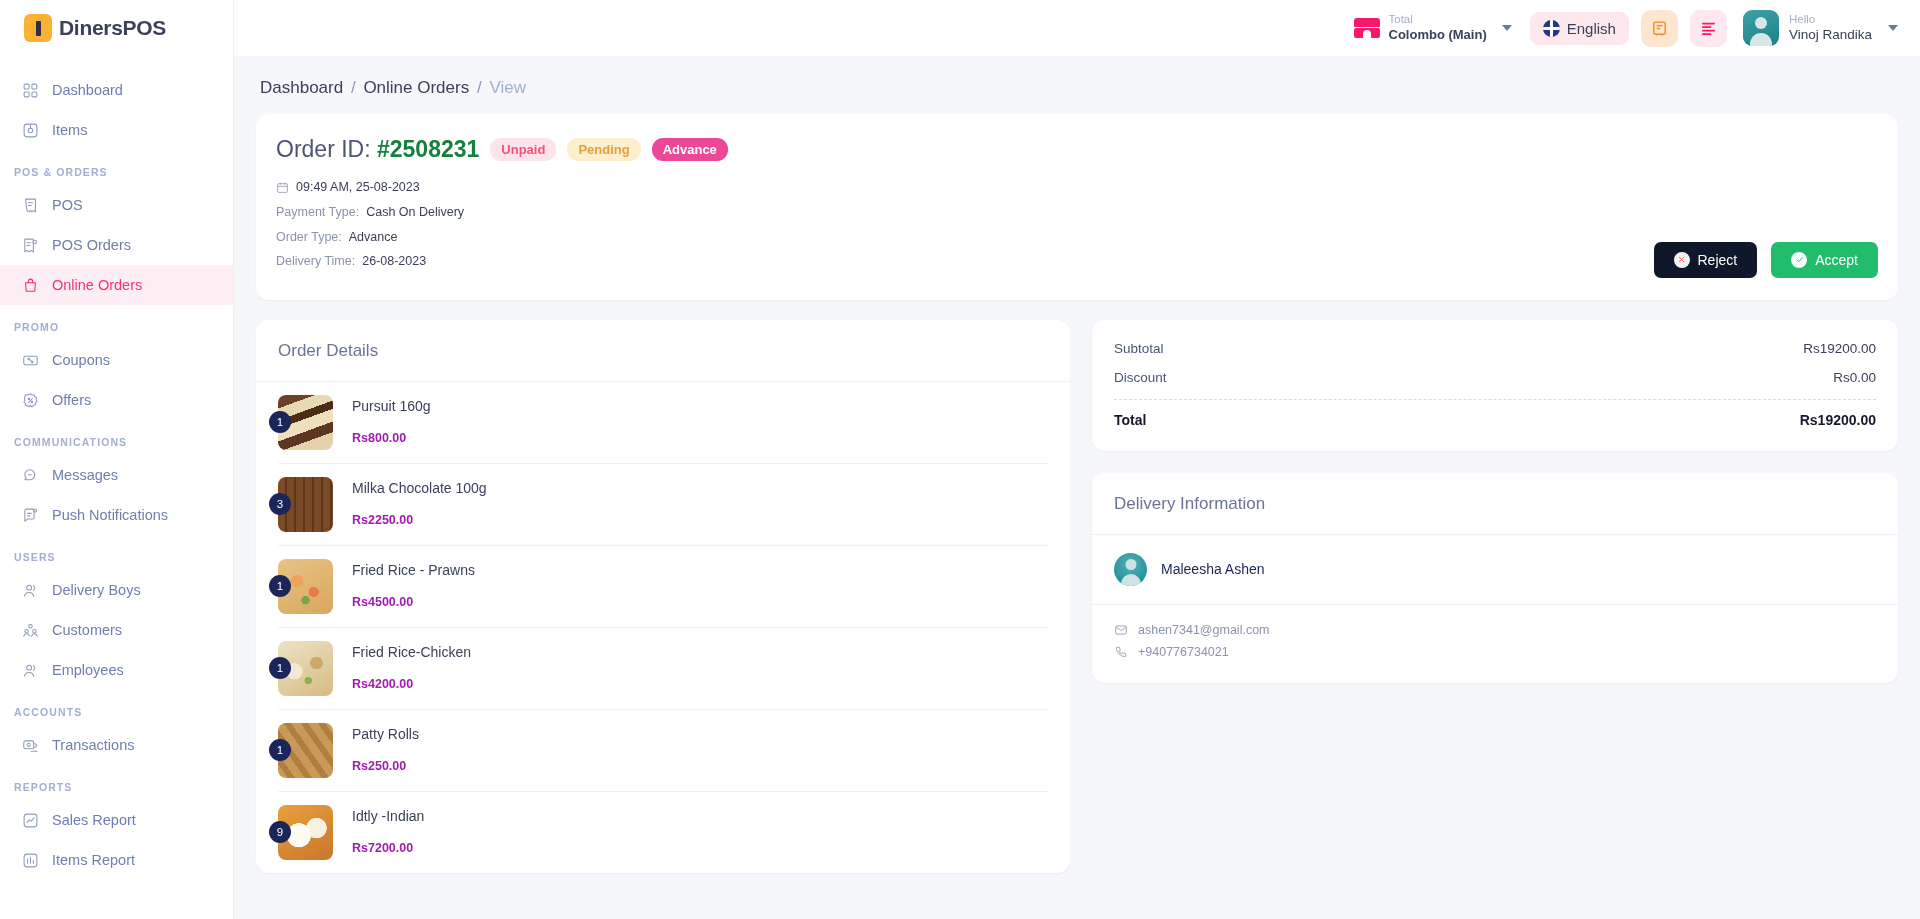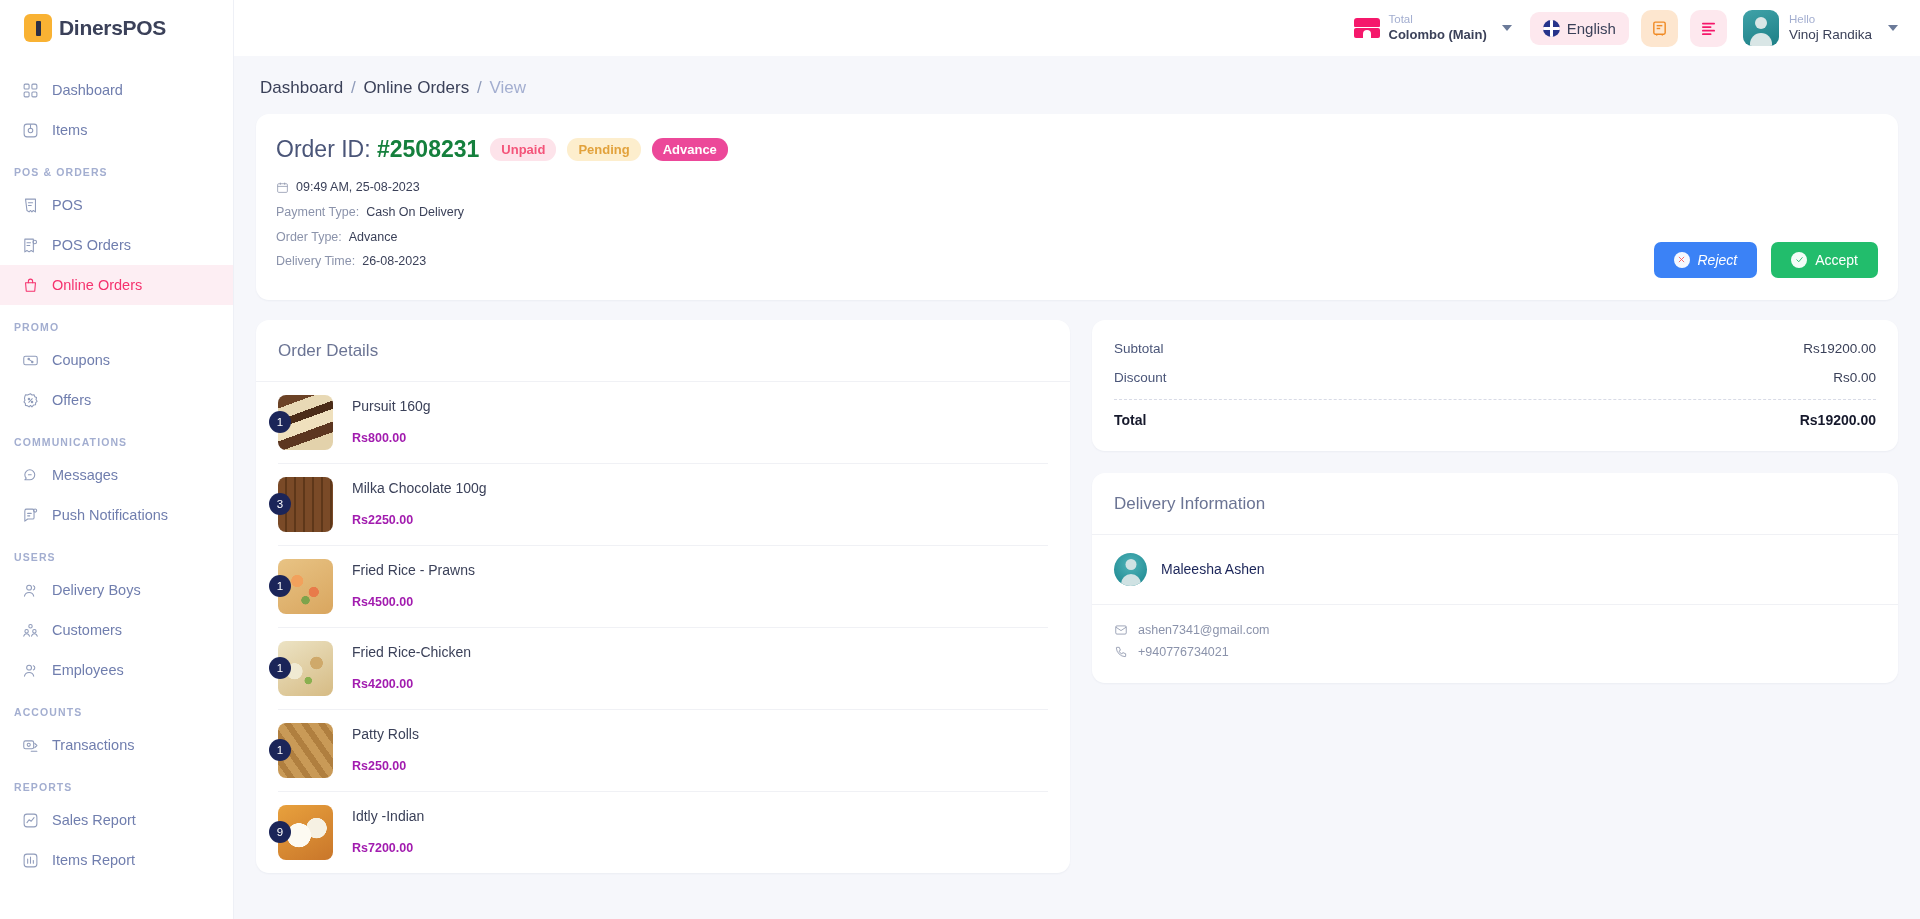--- a/index.html
+++ b/index.html
@@ -114,21 +114,21 @@
   .badge.pending { background: #fdeecd; color: #e2a23c; }
   .badge.advance { background: #ec4899; color: #ffffff; }
 
   .meta { margin-top: 18px; font-size: 12.5px; color: #8b93ab; line-height: 1; }
   .meta-row { display: flex; align-items: center; gap: 7px; margin-bottom: 12px; }
   .meta-row svg { width: 13px; height: 13px; stroke: #8b93ab; fill: none; stroke-width: 1.4; }
   .meta-row .v { color: #3b4159; }
 
   .actions { position: absolute; right: 20px; bottom: 22px; display: flex; gap: 14px; }
   .btn { display: flex; align-items: center; gap: 8px; border: none; border-radius: 7px; padding: 10px 20px; font-size: 14px; color: #fff; cursor: pointer; font-family: inherit; }
-  .btn.reject { background: #3b82f6; font-style: italic; }
+  .btn.reject { background: #0f172a; }
   .btn.accept { background: #22bd6c; }
   .btn .cicon { width: 16px; height: 16px; border-radius: 50%; background: rgba(255,255,255,.95); display: flex; align-items: center; justify-content: center; }
   .btn.reject .cicon svg { stroke: #fa5a5a; }
   .btn.accept .cicon svg { stroke: #22bd6c; }
   .btn .cicon svg { width: 9px; height: 9px; fill: none; stroke-width: 2.4; }
 
   .columns { display: flex; gap: 22px; align-items: flex-start; }
   .col-left { width: 814px; flex-shrink: 0; }
   .col-right { flex: 1; }
 

